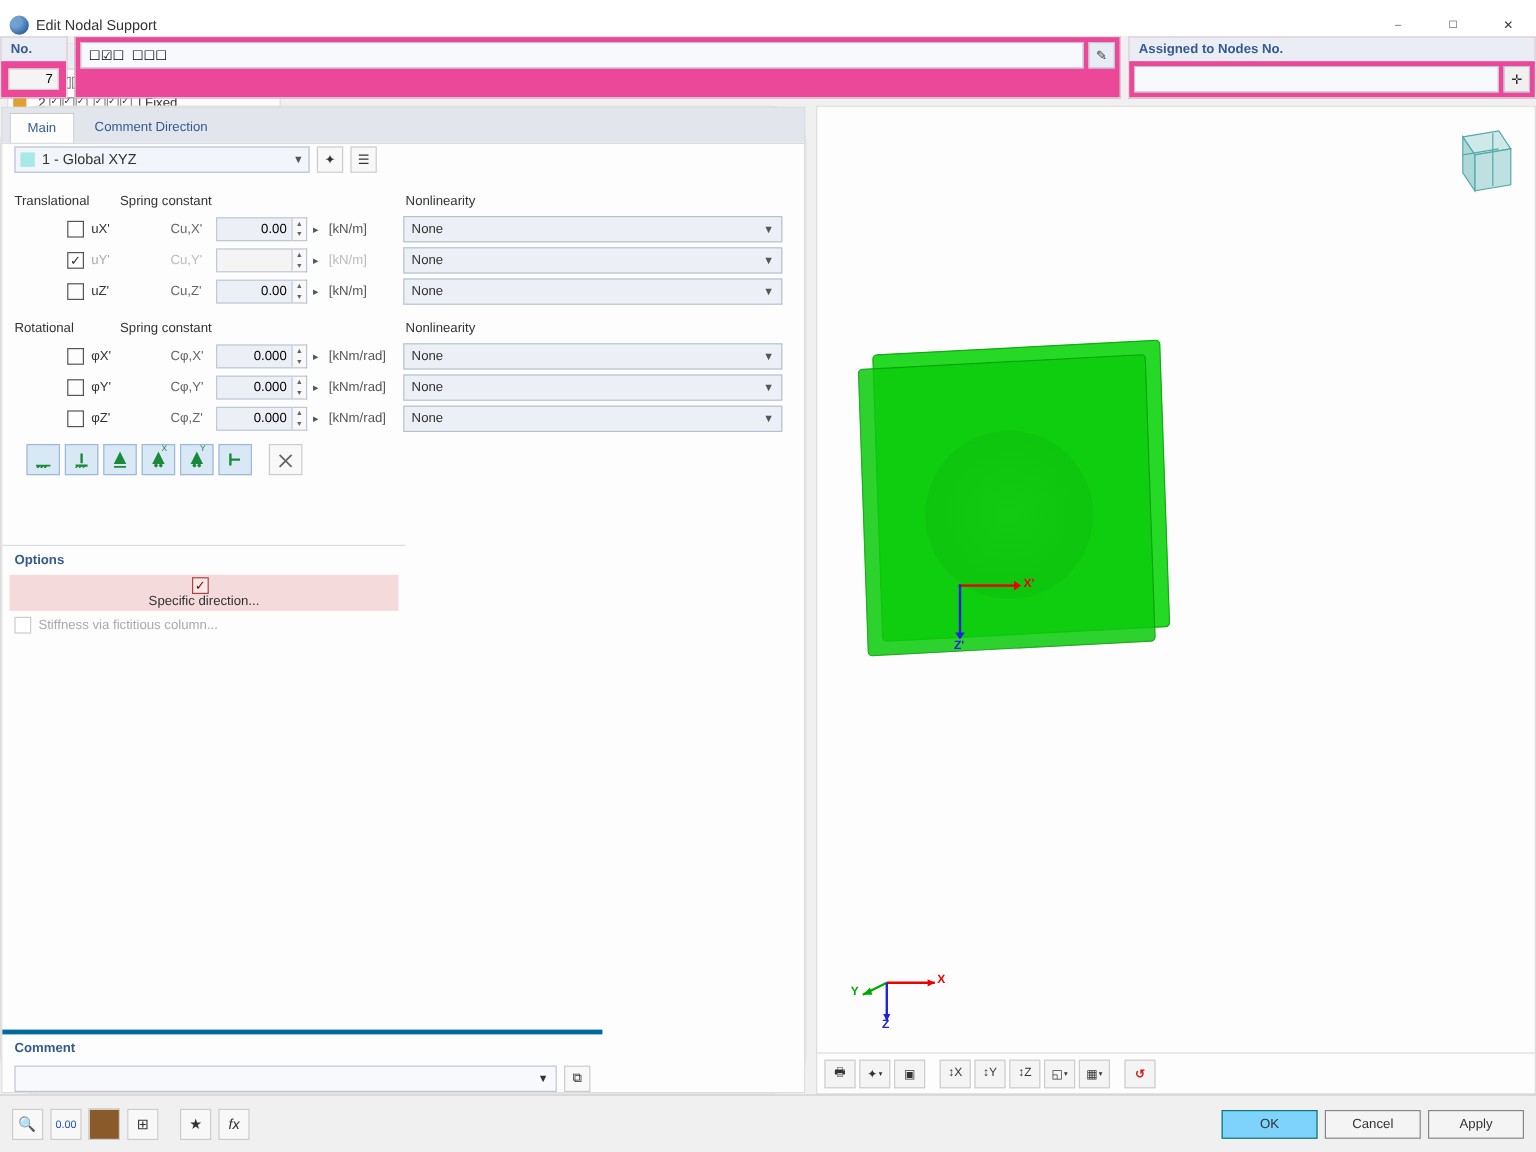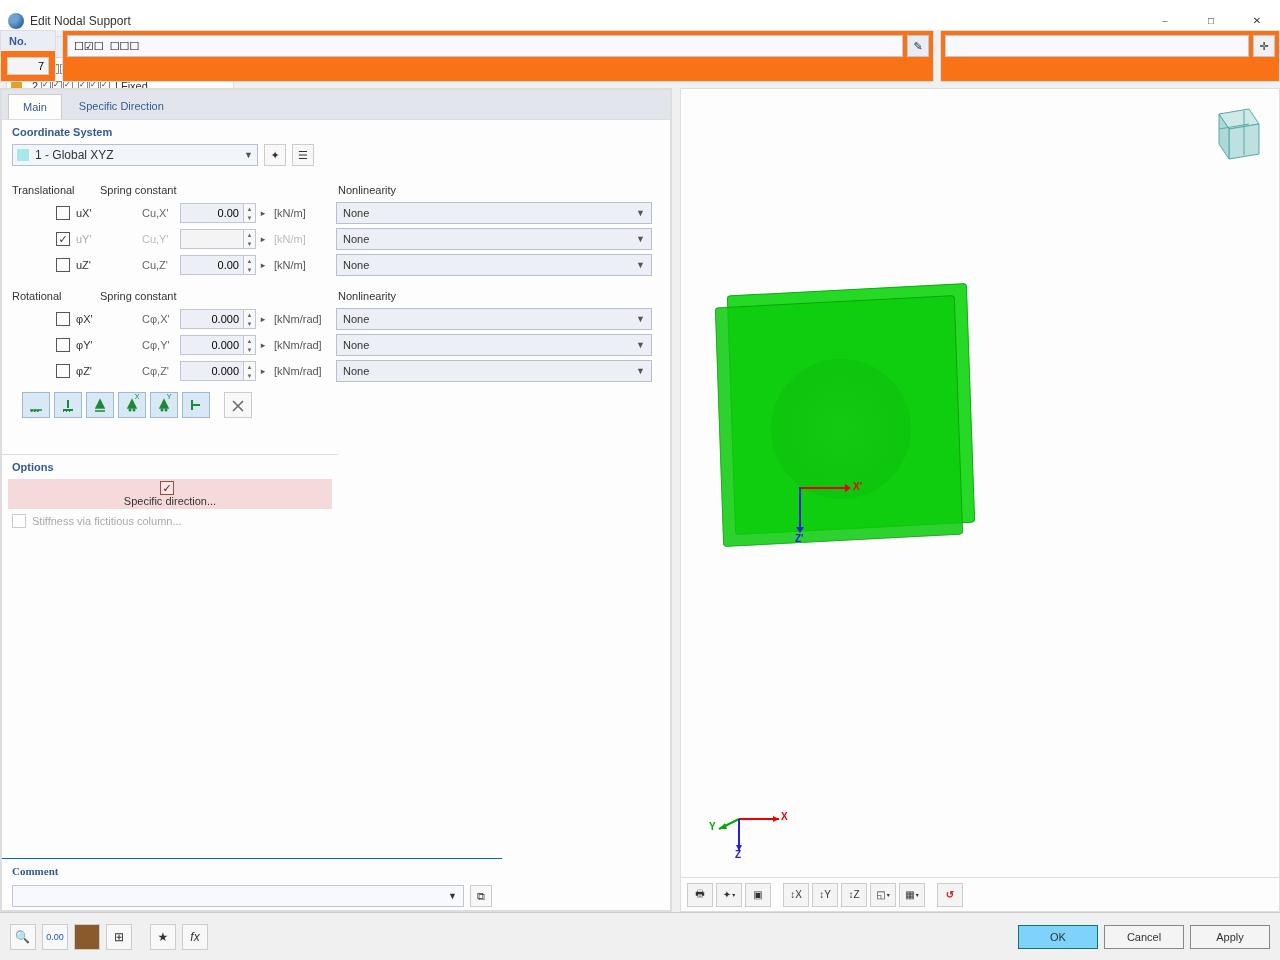--- a/index.html
+++ b/index.html
@@ -40,21 +40,21 @@
 .hsbtn{width:17px;height:17px;display:flex;align-items:center;justify-content:center;color:#555;}
 .hstrack{flex:1;background:#fafafa;height:17px;}
 .lp-toolbar{height:30px;padding:4px;display:flex;gap:4px;align-items:center;}
 .tbtn{width:24px;height:22px;border:1px solid #ccc;background:#f8f8f8;display:flex;align-items:center;justify-content:center;font-size:12px;}
 .tbtn.red{color:#d00;font-weight:bold;font-size:14px;}
 
 
 .rightarea { left:240px; right:6px; top:6px; bottom:6px; border:none; background:transparent;}
 
 .toprow { position:absolute; top:0; left:0; right:0; height:52px; display:flex; gap:6px;}
-.box { background:#f97316; border:1px solid #ddd;}
+.box { background:#ec4899; border:1px solid #ddd;}
 .hdr { background:#eaeef4; color:#355a92; font-weight:600; font-size:11px; padding:4px 8px;}
 .no-box{width:56px;}
 .no-box .val{padding:6px; text-align:right;}
 .no-box input{width:100%; text-align:right; border:1px solid #ccc; background:#f4f4f4; padding:2px 4px; font-size:11px;}
 .name-box{flex:1;}
 .name-row{display:flex; padding:4px;}
 .name-row input{flex:1; border:1px solid #c0c6d4; background:#f8f9fc; padding:3px 6px; font-size:11px;}
 .name-row .editbtn{width:22px;height:22px;margin-left:4px;border:1px solid #c0c6d4;background:#e8edf5;display:flex;align-items:center;justify-content:center;font-size:11px;}
 .assign-box{width:340px;}
 .assign-row{display:flex;padding:4px;}
@@ -100,21 +100,21 @@
 .pbtn.off{background:#f8f8f8;border:1px solid #ccc;}
 
 .options-box{position:absolute;top:334px;left:0;width:336px;bottom:58px;border-top:1px solid #ddd;}
 .opt-row{display:flex;align-items:center;padding:3px 10px;}
 .opt-row .cb{width:14px;height:14px;border:1px solid #a44;background:#f8e8e8;margin-right:6px;display:flex;align-items:center;justify-content:center;}
 .opt-row .cb.ck::after{content:"✓";font-size:11px;color:#800;}
 .opt-row.hl{background:#f4dada;margin:2px 6px;padding:2px 4px;flex-direction:column;}
 .opt-row.dis{color:#aaa;}
 .opt-row.dis .cb{border-color:#ccc;background:#fff;}
 
-.comment-box{position:absolute;bottom:0;left:0;width:500px;height:52px;border-top:1px solid #0369a1;font-family:Liberation Serif, serif;}
+.comment-box{position:absolute;bottom:0;left:0;width:500px;height:52px;border-top:4px solid #0369a1;}
 .comment-row{display:flex;padding:4px 10px;gap:6px;}
 .comment-row .cc{flex:1;border:1px solid #c0c6d4;background:#f8f9fc;height:22px;display:flex;align-items:center;padding:0 6px;}
 .comment-row .cc .dd{margin-left:auto;font-size:9px;}
 
 
 .preview{position:absolute;top:58px;left:680px;right:0;bottom:0;border:1px solid #ddd;background:#fdfdfd;}
 .cube-mini{position:absolute;top:10px;right:10px;width:70px;height:70px;}
 .axis-mini{position:absolute;bottom:52px;left:28px;width:80px;height:70px;}
 .pv-toolbar{position:absolute;bottom:0;left:0;right:0;height:34px;border-top:1px solid #ddd;display:flex;align-items:center;gap:3px;padding:0 6px;}
 .pvbtn{width:26px;height:24px;border:1px solid #ccc;background:#f4f4f4;display:flex;align-items:center;justify-content:center;font-size:10px;}
@@ -261,35 +261,35 @@
         <div class="hdr">No.</div>
         <div class="val"><input value="7" style=""></div>
       </div>
       <div class="box name-box">
         <div class="name-row">
           <input value="☐☑☐  ☐☐☐" style="">
           <div class="editbtn">✎</div>
         </div>
       </div>
       <div class="box assign-box">
+        <div class="hdr">Assigned to Nodes No.</div>
         <div class="assign-row">
           <input value="" style="">
           <div class="pick">✛</div>
         </div>
       </div>
     </div>
 
-    <div class="tabs-container box" style="background:#fdfdfd;">
+    <div class="tabs-container box" style="background:#fdfdfd;border-radius:32px;">
       <div class="tabstrip">
         <div class="tab active">Main</div>
-        <div class="tab">Specific Direction</div>
+        <div class="tab">Comment Direction</div>
       </div>
       <div class="tabbody">
 
-        <div class="section-hdr">Coordinate System</div>
         <div class="coord-row">
           <div class="combo">
             <div class="csw"></div>
             <div class="ctxt">1 - Global XYZ</div>
             <div class="cdrop">▼</div>
           </div>
           <div class="smallbtn">✦</div>
           <div class="smallbtn">☰</div>
         </div>
 

